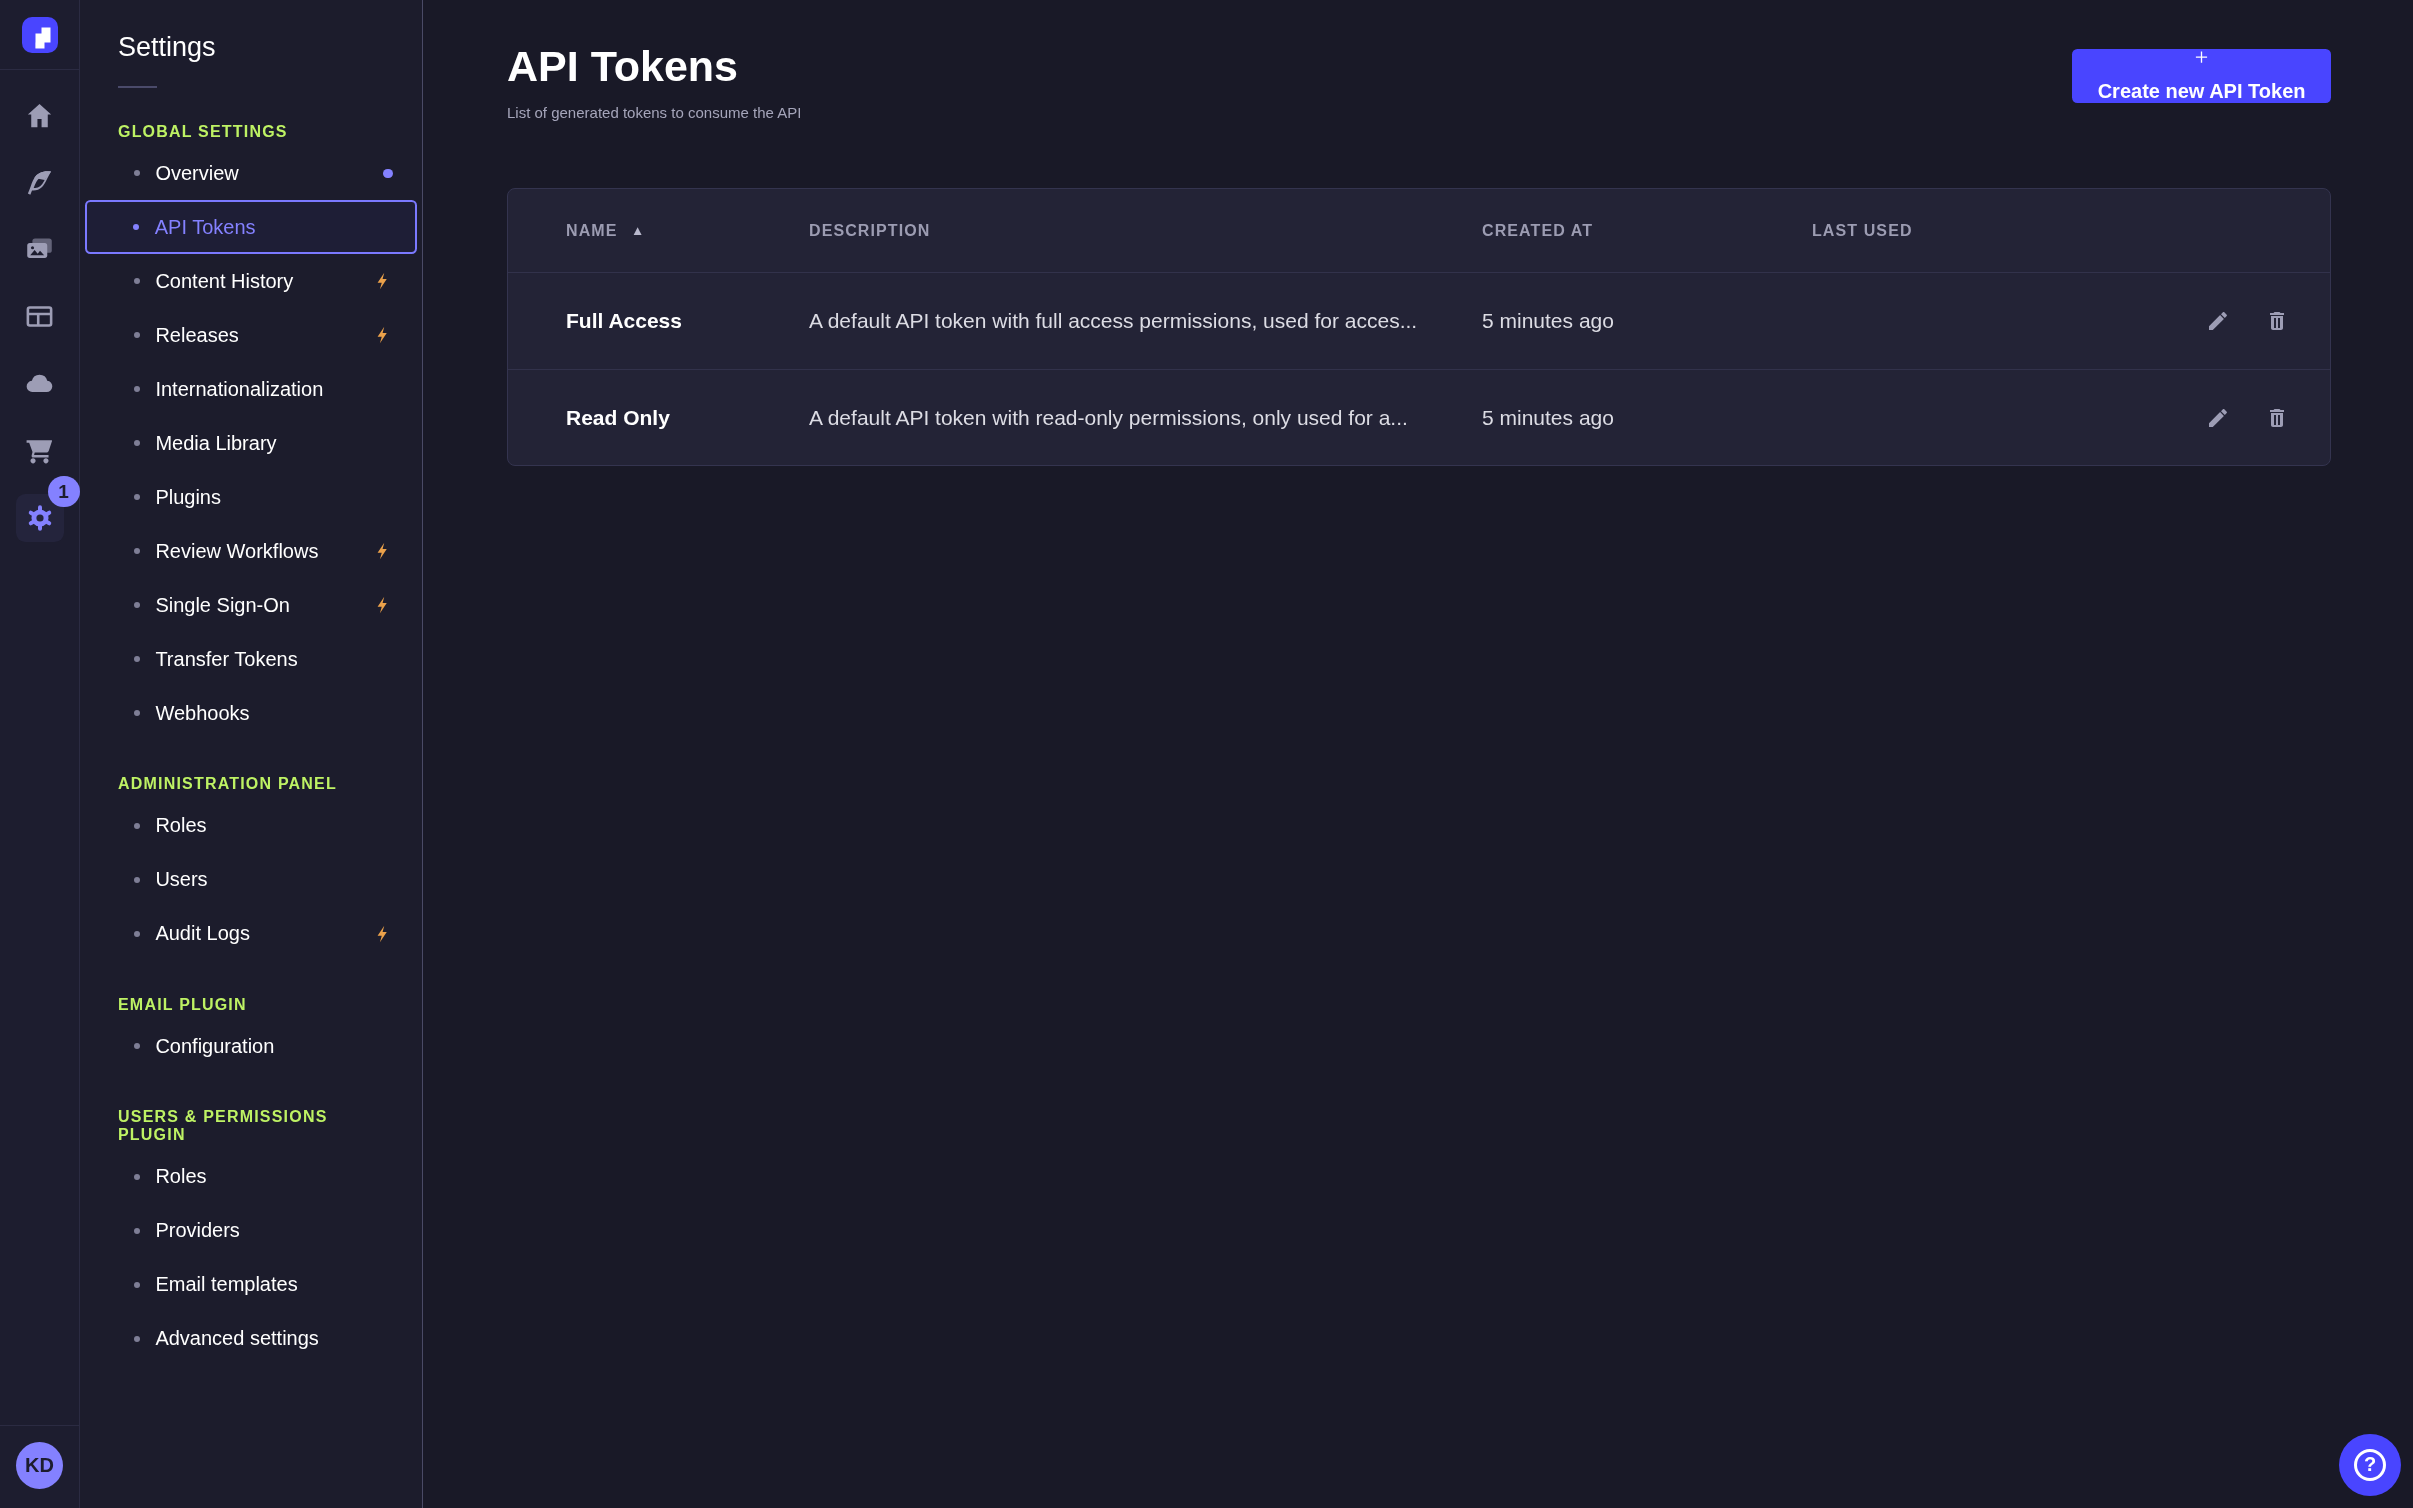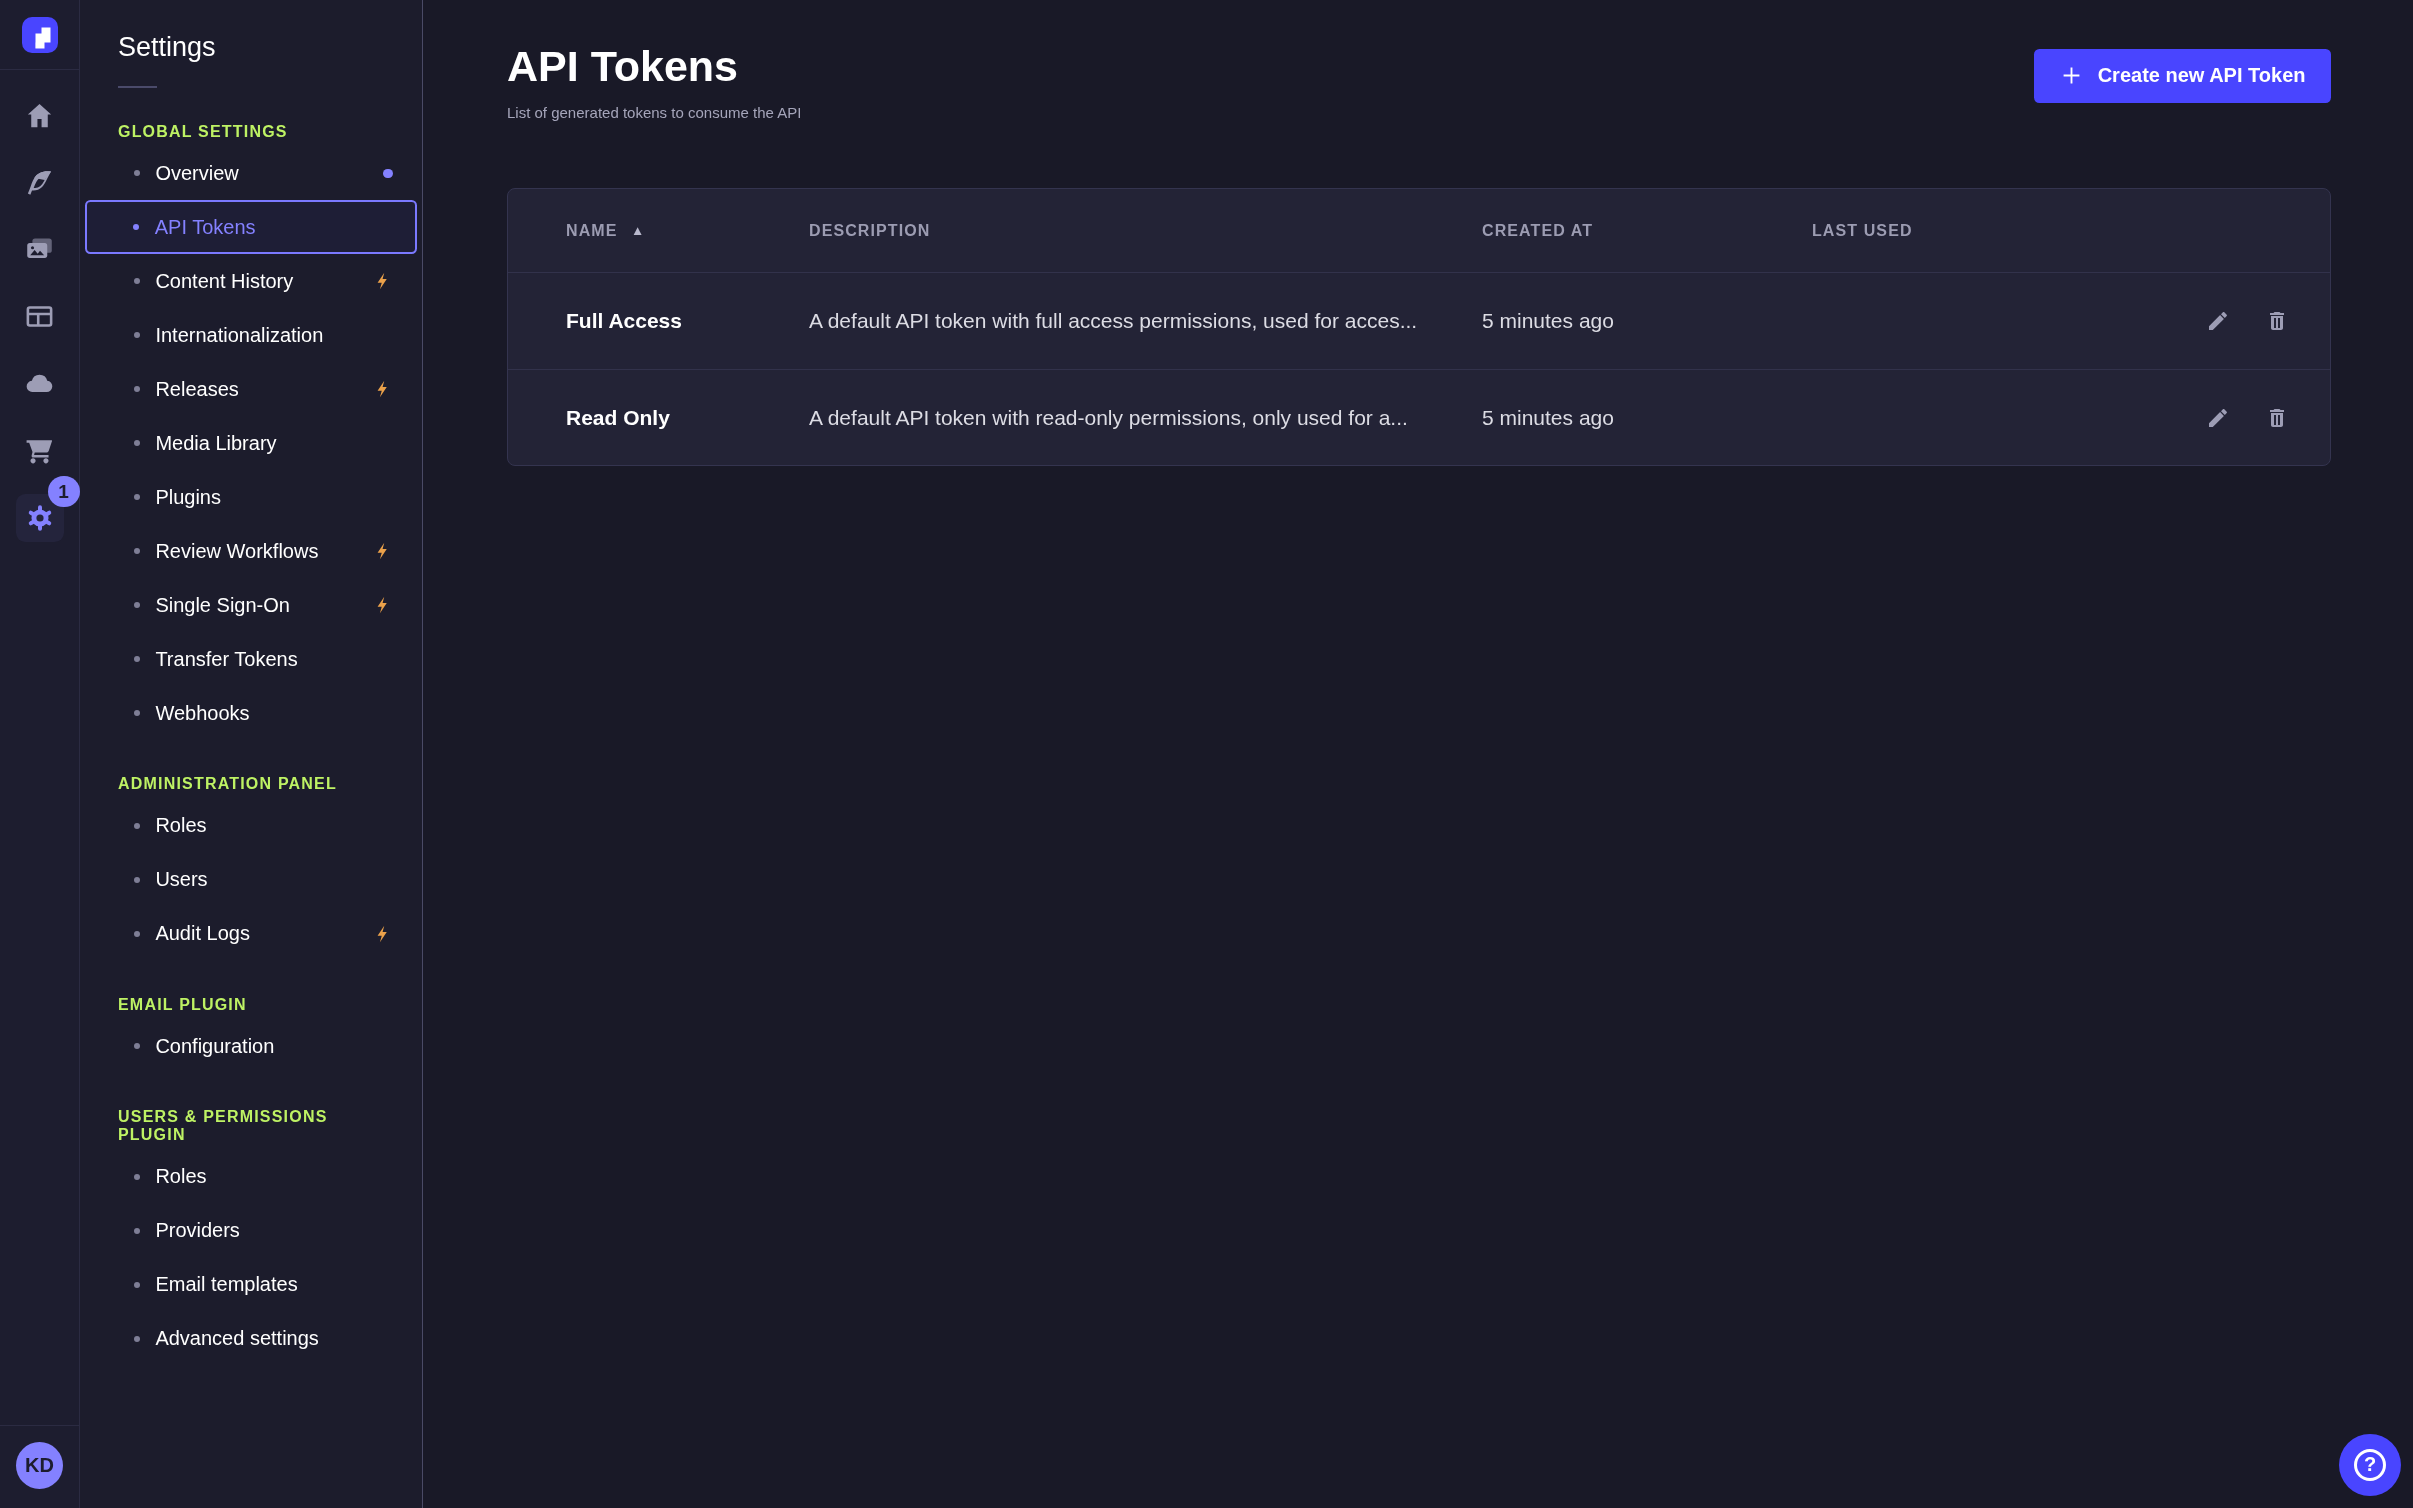--- a/index.html
+++ b/index.html
@@ -44,21 +44,21 @@
   .badge-right { margin-left:auto; display:flex; align-items:center; }
   .notif-dot { width:9.4px; height:9.4px; border-radius:50%; background:#8481ff; }
   .bolt svg { width:20px; height:28px; }
   
   .main { flex:1; padding:42px 82px 0 84px; position:relative; background:#191927; }
   .page-header { display:flex; justify-content:space-between; align-items:flex-start; }
   .page-title { font-size:43px; font-weight:700; color:#ffffff; }
   .page-subtitle { margin-top:13.4px; font-size:15px; color:#a5a5ba; }
   .create-btn { height:54px; padding:0 25.5px; background:#4945ff; border:none; border-radius:5.4px;
                 color:#fff; font-size:20px; font-weight:600; display:flex; align-items:center; gap:14.7px;
-                cursor:pointer; margin-top:6.7px; }
+                cursor:pointer; margin-top:6.7px;flex-direction:column; }
   .create-btn svg { width:23px; height:23px; }
   
   .card { margin-top:67px; background:#232336; border:0.7px solid #34344f; border-radius:8px; }
   .thead, .trow { display:grid; grid-template-columns:243px 673px 330px 1fr 147px;
                   align-items:center; padding:0 40px 0 58px; }
   .thead { height:84px; border-bottom:0.7px solid #32324b; }
   .th { font-size:16px; font-weight:700; letter-spacing:1.1px; color:#9c9cb2; display:flex; align-items:center; }
   .sort-arrow { margin-left:13.4px; font-size:13.4px; color:#b8b8cc; }
   .trow { height:96px; cursor:pointer; }
   .trow + .trow { border-top:0.7px solid #32324b; }
@@ -165,30 +165,30 @@
       <span class="bullet"></span>
       <span>Content History</span>
       <span class="badge-right bolt">
           <svg viewBox="0 0 24 24">
             <path fill="#eba14a" d="M13.5 2L5.5 14h5l-2.2 8 8.2-12.5h-5z"></path>
           </svg>
         </span>
     </li>
     <li class="item">
       <span class="bullet"></span>
+      <span>Releases</span>
+      <span class="badge-right bolt">
+          <svg viewBox="0 0 24 24">
+            <path fill="#eba14a" d="M13.5 2L5.5 14h5l-2.2 8 8.2-12.5h-5z"></path>
+          </svg>
+        </span>
+    </li>
+    <li class="item">
+      <span class="bullet"></span>
       <span>Internationalization</span>
-    </li>
-    <li class="item">
-      <span class="bullet"></span>
-      <span>Releases</span>
-      <span class="badge-right bolt">
-          <svg viewBox="0 0 24 24">
-            <path fill="#eba14a" d="M13.5 2L5.5 14h5l-2.2 8 8.2-12.5h-5z"></path>
-          </svg>
-        </span>
     </li>
     <li class="item">
       <span class="bullet"></span>
       <span>Media Library</span>
     </li>
     <li class="item">
       <span class="bullet"></span>
       <span>Plugins</span>
     </li>
     <li class="item">

